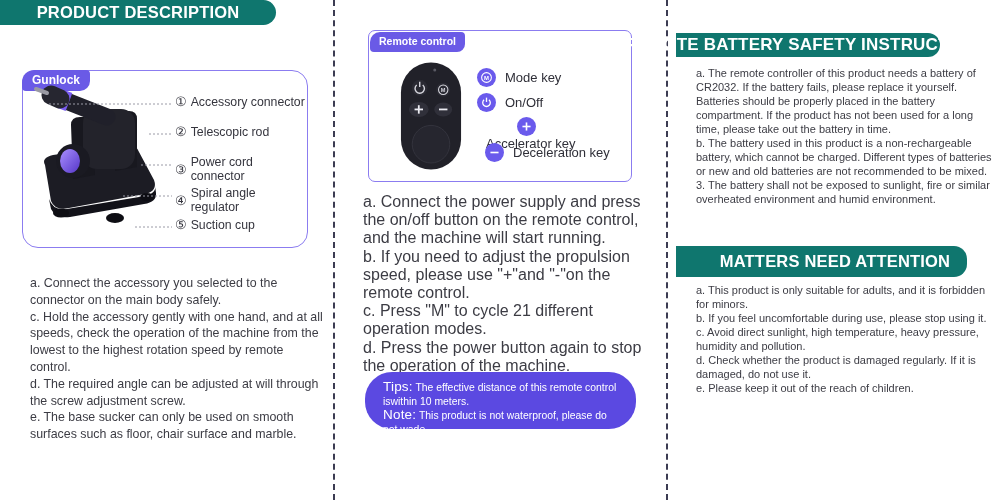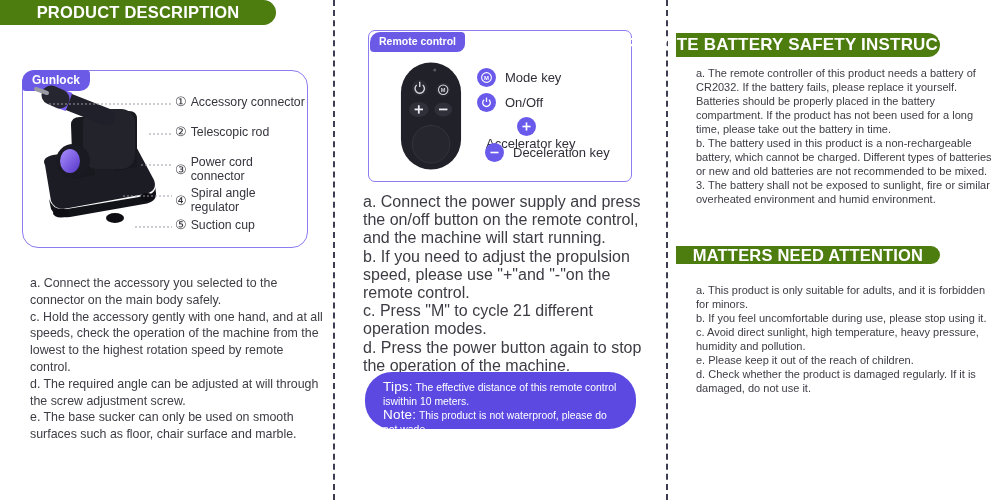--- a/index.html
+++ b/index.html
@@ -1,19 +1,19 @@
 <!DOCTYPE html>
 <html><head>
 <meta charset="utf-8">
 <style>
   html,body{margin:0;padding:0;background:#fff;}
   .page{position:relative;width:1000px;height:500px;background:#ffffff;overflow:hidden;
         font-family:"Liberation Sans",sans-serif;color:#3d3d46;}
   .divider{position:absolute;top:0;bottom:0;width:0;border-left:2px dashed #3c3c52;}
-  .hbar{position:absolute;background:#4d7c0f;color:#fff;font-weight:700;
+  .hbar{position:absolute;background:#0f766e;color:#fff;font-weight:700;
         display:flex;align-items:center;justify-content:center;
         border-radius:0 13px 13px 0;letter-spacing:.2px;white-space:nowrap;}
   .steps p{margin:0;}
   
   .hdr-left{left:0;top:32;width:276px;height:25px;font-size:16.5px;}
   .device-box{position:absolute;left:22px;top:70px;width:284px;height:176px;
         border:1.5px solid #8b7cf0;border-radius:16px;}
   .tag{position:absolute;background:#6a5ae6;color:#fff;font-weight:700;
         display:inline-block;line-height:1;}
   .gunlock-tag{left:-1px;top:-1px;font-size:12px;padding:4px 10px 5px;
@@ -32,21 +32,21 @@
         display:flex;align-items:center;justify-content:center;flex:none;}
   .legend-label{margin-left:9px;font-size:13px;color:#2f2f38;}
   .mid-steps{position:absolute;left:363px;top:193px;width:292px;
         font-size:16px;line-height:18.2px;color:#3c3c44;}
   .tips-box{position:absolute;left:365px;top:372px;width:271px;height:57px;
         background:#5b49e1;border-radius:27px;color:#fff;
         padding:8px 16px 0 18px;box-sizing:border-box;font-size:10.4px;line-height:13.5px;}
   .tips-label{font-size:13.5px;font-weight:400;letter-spacing:.2px;}
   
   .hdr-batt{left:676px;top:33px;width:264px;height:24px;font-size:17px;}
-  .hdr-matt{left:676px;top:246px;width:264px;height:18px;font-size:16.5px;}
+  .hdr-matt{left:676px;top:246px;width:264px;height:31px;font-size:16.5px;padding-left:27px;}
   .right-text{position:absolute;left:696px;width:299px;
         font-size:11px;line-height:14px;color:#3c3c44;}
   svg text{font-family:"Liberation Sans",sans-serif;}
 </style>
 </head>
 <body>
 
 <div class="page">
 
   <div class="divider" style="left:333px;"></div>
@@ -209,17 +209,17 @@
     <p>a. The remote controller of this product needs a battery of CR2032. If the battery fails, please replace it yourself. Batteries should be properly placed in the battery compartment. If the product has not been used for a long time, please take out the battery in time.</p>
     <p>b. The battery used in this product is a non-rechargeable battery, which cannot be charged. Different types of batteries or new and old batteries are not recommended to be mixed. 3. The battery shall not be exposed to sunlight, fire or similar overheated environment and humid environment.</p>
   </div>
 
   <div class="hbar hdr-matt">MATTERS NEED ATTENTION</div>
 
   <div class="right-text steps" style="top:283px;">
     <p>a. This product is only suitable for adults, and it is forbidden for minors.</p>
     <p>b. If you feel uncomfortable during use, please stop using it.</p>
     <p>c. Avoid direct sunlight, high temperature, heavy pressure, humidity and pollution.</p>
+    <p>d. Check whether the product is damaged regularly. If it is damaged, do not use it.</p>
     <p>e. Please keep it out of the reach of children.</p>
-    <p>d. Check whether the product is damaged regularly. If it is damaged, do not use it.</p>
   </div>
 
 </div>
 
 </body></html>

